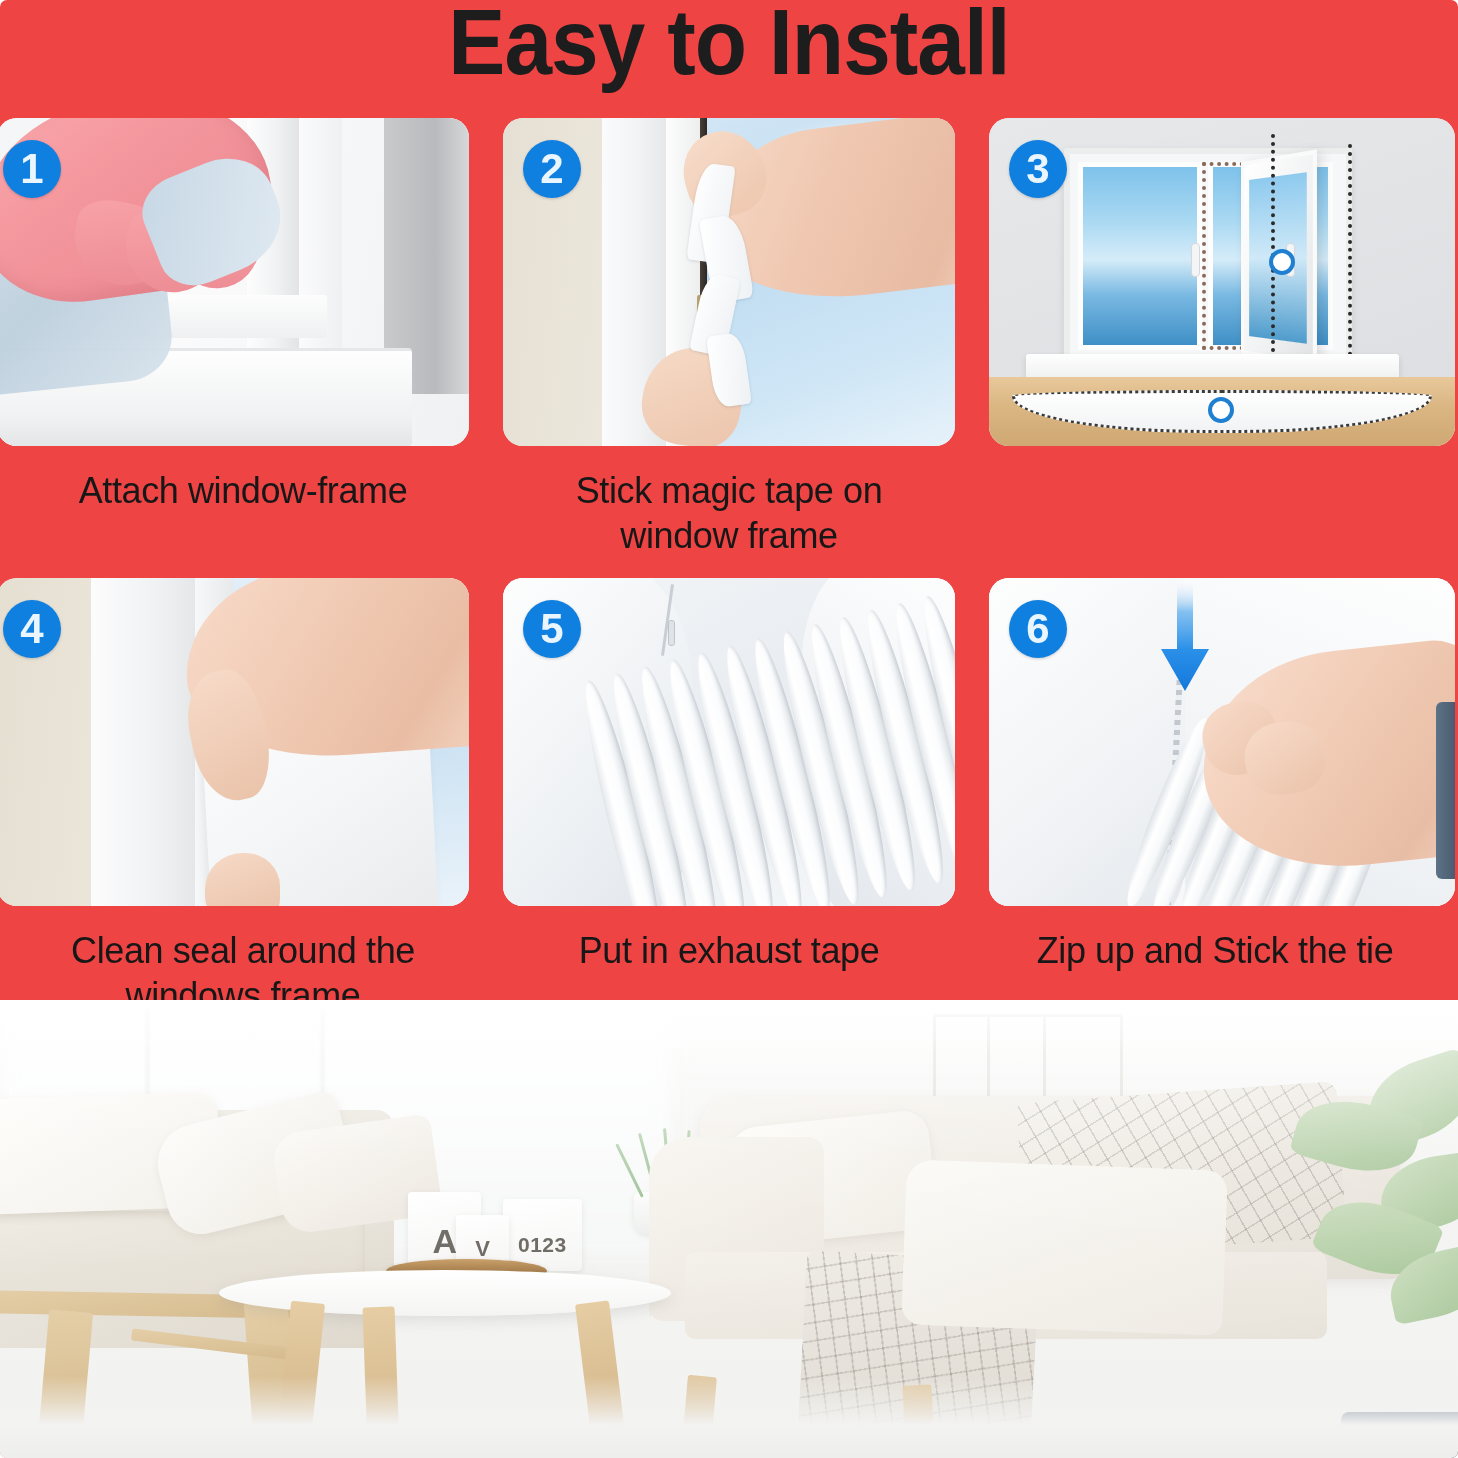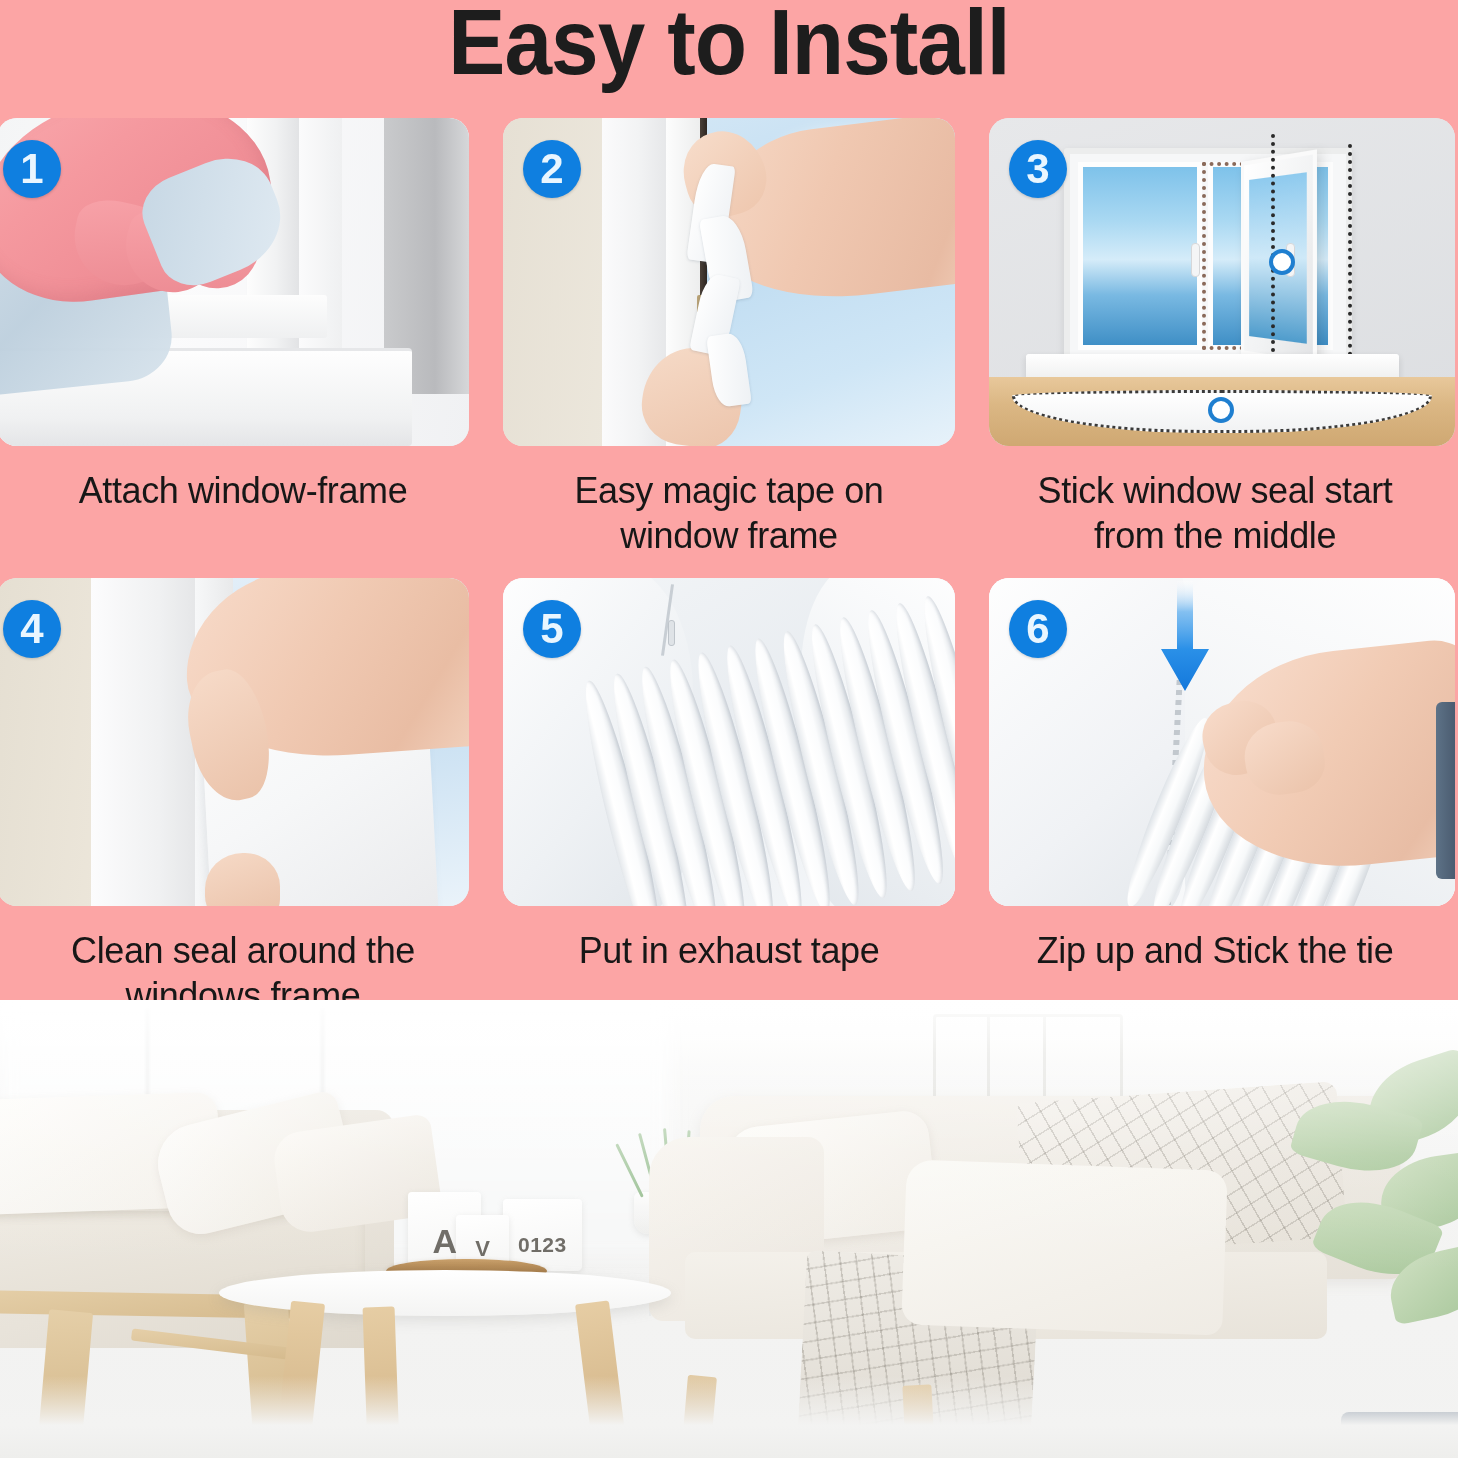--- a/index.html
+++ b/index.html
@@ -10,22 +10,23 @@
     height: 1458px;
     background: #ffffff;
     font-family: "Liberation Sans", sans-serif;
     overflow: hidden;
   }
 
   #page {
     position: relative;
     width: 1458px;
     height: 1458px;
-    background: #fca5a5;
+    background: #ef4444;
     overflow: hidden;
+    border-radius: 7px;
   }
 
   
   #title {
     position: absolute;
     top: -6px;
     left: 0;
     width: 1458px;
     text-align: center;
     font-size: 92px;
@@ -641,21 +642,21 @@
             <div class="p2-arm"></div>
             <div class="p2-thumb"></div>
             <div class="p2-thumb2"></div>
             <div class="p2-tape p2-t1"></div>
             <div class="p2-tape p2-t2"></div>
             <div class="p2-tape p2-t3"></div>
             <div class="p2-tape p2-t4"></div>
           </div>
           <div class="badge">2</div>
         </div>
-        <div class="caption" style="white-space: pre-line;">Easy magic tape on
+        <div class="caption" style="white-space: pre-line;">Stick magic tape on
 window frame</div>
       </div>
 
       <div class="step-cell c3">
         <div class="panel">
           <div class="scene">
             <div class="p3-wall"></div>
             <div class="p3-winframe">
               <div class="p3-paneL"></div>
               <div class="p3-paneR"></div>
@@ -669,22 +670,20 @@
             <div class="p3-dotV" style="left:60.5%; top:5%; height:76%;"></div>
             <div class="p3-dotV" style="left:77%; top:8%; height:72%;"></div>
             <div class="p3-sill"></div>
             <div class="p3-wood"></div>
             <div class="p3-seal"></div>
             <div class="p3-marker" style="left:60%; top:40%;"></div>
             <div class="p3-marker" style="left:47%; top:85%;"></div>
           </div>
           <div class="badge">3</div>
         </div>
-        <div class="caption" style="white-space: pre-line;">Stick window seal start
-from the middle</div>
       </div>
 
     </div>
 
     <div class="step-row row2">
 
       <div class="step-cell c1">
         <div class="panel">
           <div class="scene">
             <div class="p4-sky"></div>

